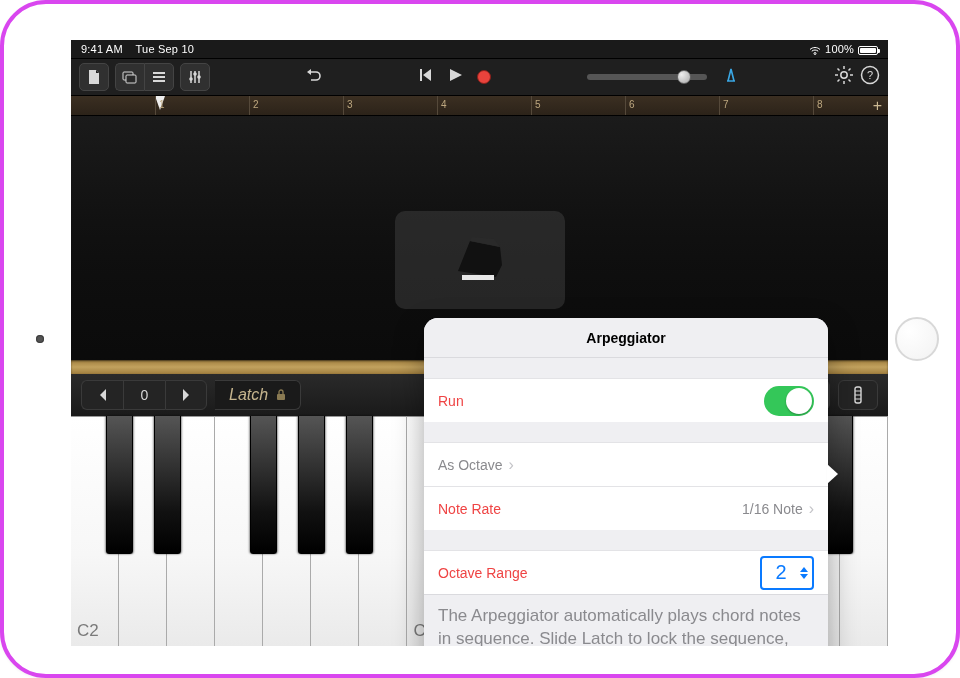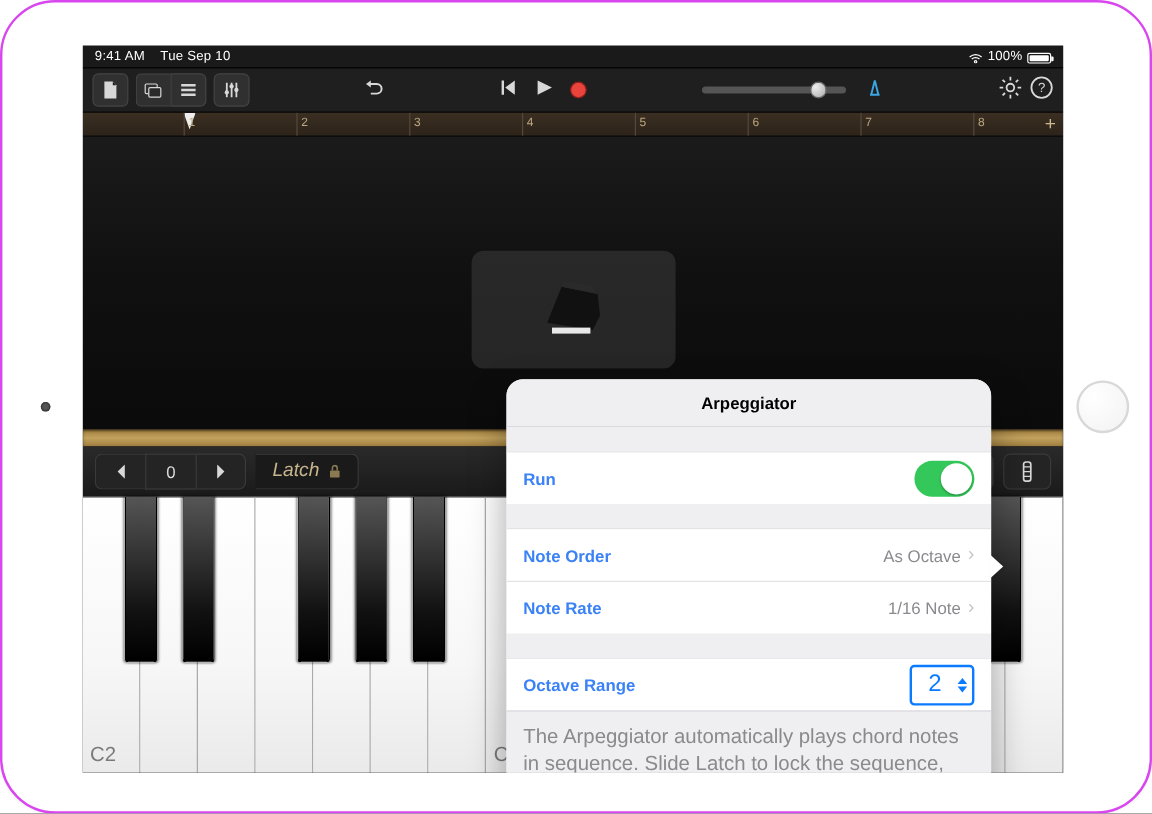--- a/index.html
+++ b/index.html
@@ -1,21 +1,21 @@
 <!DOCTYPE html>
 <html><head>
 <meta charset="utf-8">
 <style>
   * { box-sizing: border-box; margin: 0; padding: 0; font-family: -apple-system, "Helvetica Neue", Arial, sans-serif; }
   body { width: 960px; height: 678px; background: #fff; position: relative; overflow: hidden; }
 
   
   .device {
     position: absolute; left: 0; top: 0; width: 960px; height: 678px;
-    border-radius: 46px; border: 2px solid #d946ef; background: #fff;
+    border-radius: 46px; border: 4px solid #d946ef; background: #fff;
     box-shadow: 0 1px 3px rgba(0,0,0,0.06);
   }
   .home-button {
     position: absolute; right: 17px; top: 50%; transform: translateY(-50%);
     width: 44px; height: 44px; border-radius: 50%; border: 2px solid #d8d8d8;
     background: radial-gradient(circle at 30% 30%, #fff, #f2f2f2);
   }
   .camera {
     position: absolute; left: 32px; top: 50%; transform: translateY(-50%);
     width: 8px; height: 8px; border-radius: 50%; background: #555; box-shadow: inset 0 0 2px #000;
@@ -155,21 +155,21 @@
   .popover .title {
     height:40px; display:flex; align-items:center; justify-content:center;
     font-weight:600; background:#efeff2; border-bottom:1px solid #dadade;
   }
   .popover .gap { height:20px; background:#efeff2; }
   .popover .row {
     min-height:44px; padding:0 14px; background:#fff; display:flex; align-items:center;
     border-top:1px solid #e3e3e6;
   }
   .popover .row + .row { }
-  .popover .row .label { flex:1; color:#3b82f6;font-weight:bold; }
+  .popover .row .label { flex:1; color:#ef4444; }
   .popover .row .value { color:#8a8a8e; margin-right:6px; }
   .popover .row .chev { color:#c4c4c8; font-size:16px; }
   .popover .foot {
     padding:10px 14px 14px; background:#efeff2; border-top:1px solid #dadade;
     color:#8a8a8e; font-size:17px; line-height:1.35;
   }
   .switch {
     width:50px; height:30px; background:#34c759; border-radius:15px; position:relative;
   }
   .switch .dot {
@@ -417,21 +417,20 @@
         <div class="row">
           <span class="label">Run</span>
           <div class="switch">
                 <div class="dot"></div>
               </div>
         </div>
 
         <div class="gap"></div>
 
         <div class="row">
-          <span class="label">Note Order</span>
           <span class="value">As Octave</span>
           <span class="chev">›</span>
         </div>
         <div class="row">
           <span class="label">Note Rate</span>
           <span class="value">1/16 Note</span>
           <span class="chev">›</span>
         </div>
 
         <div class="gap"></div>

